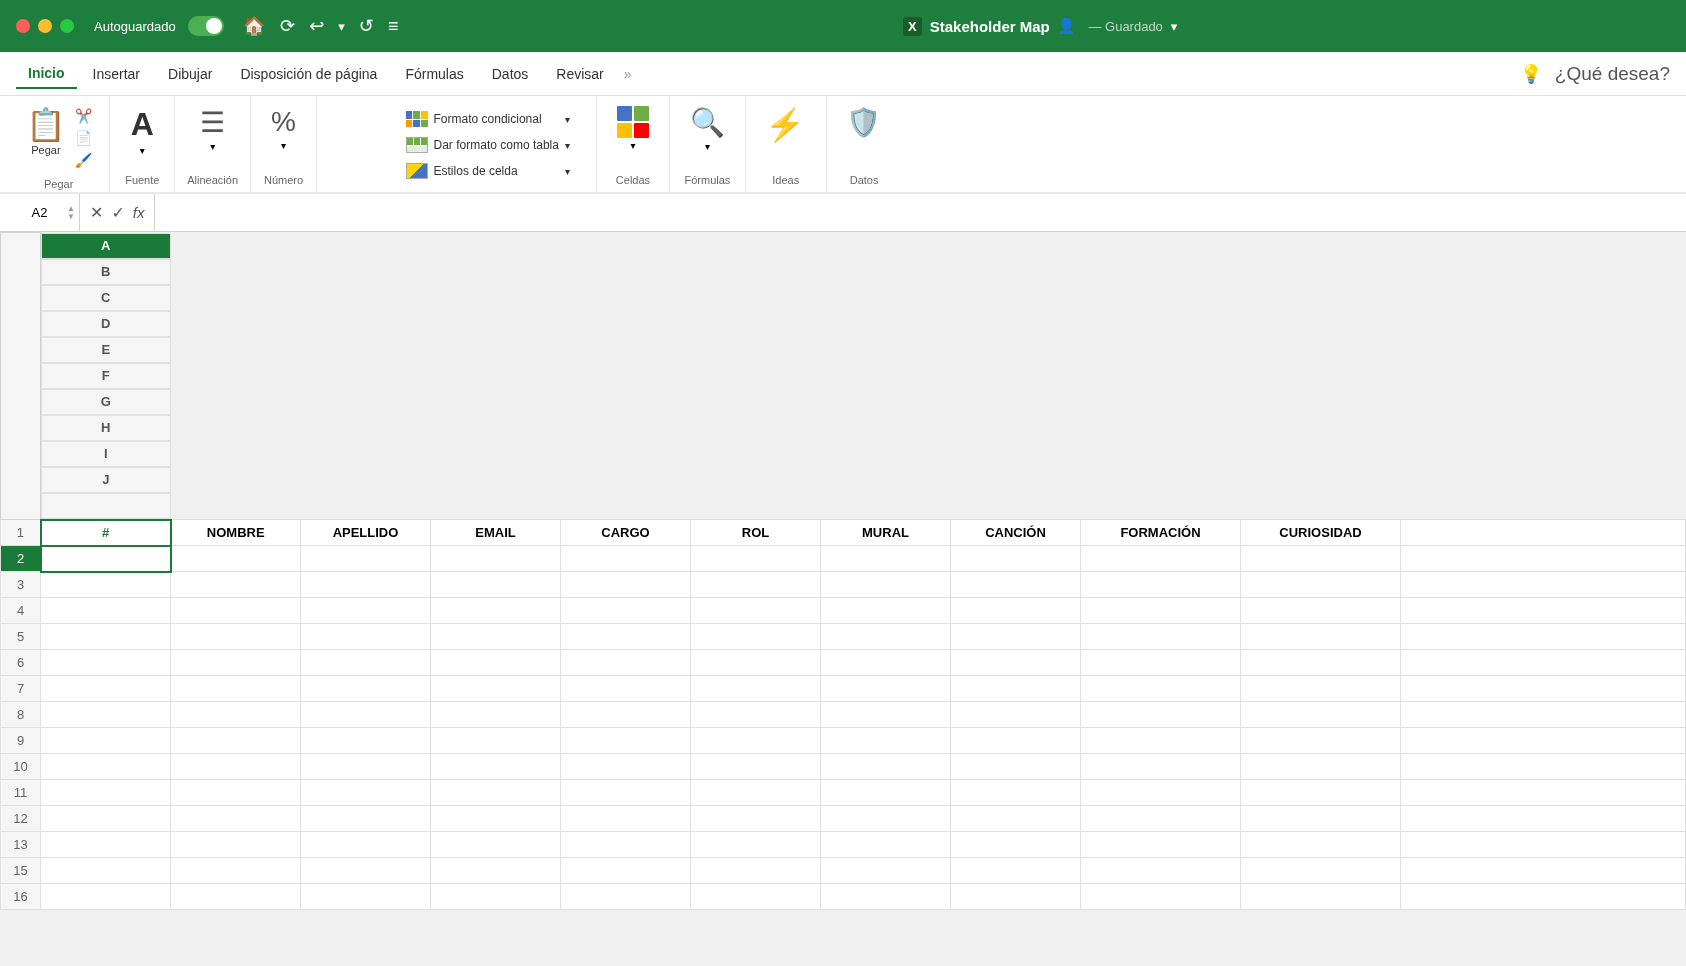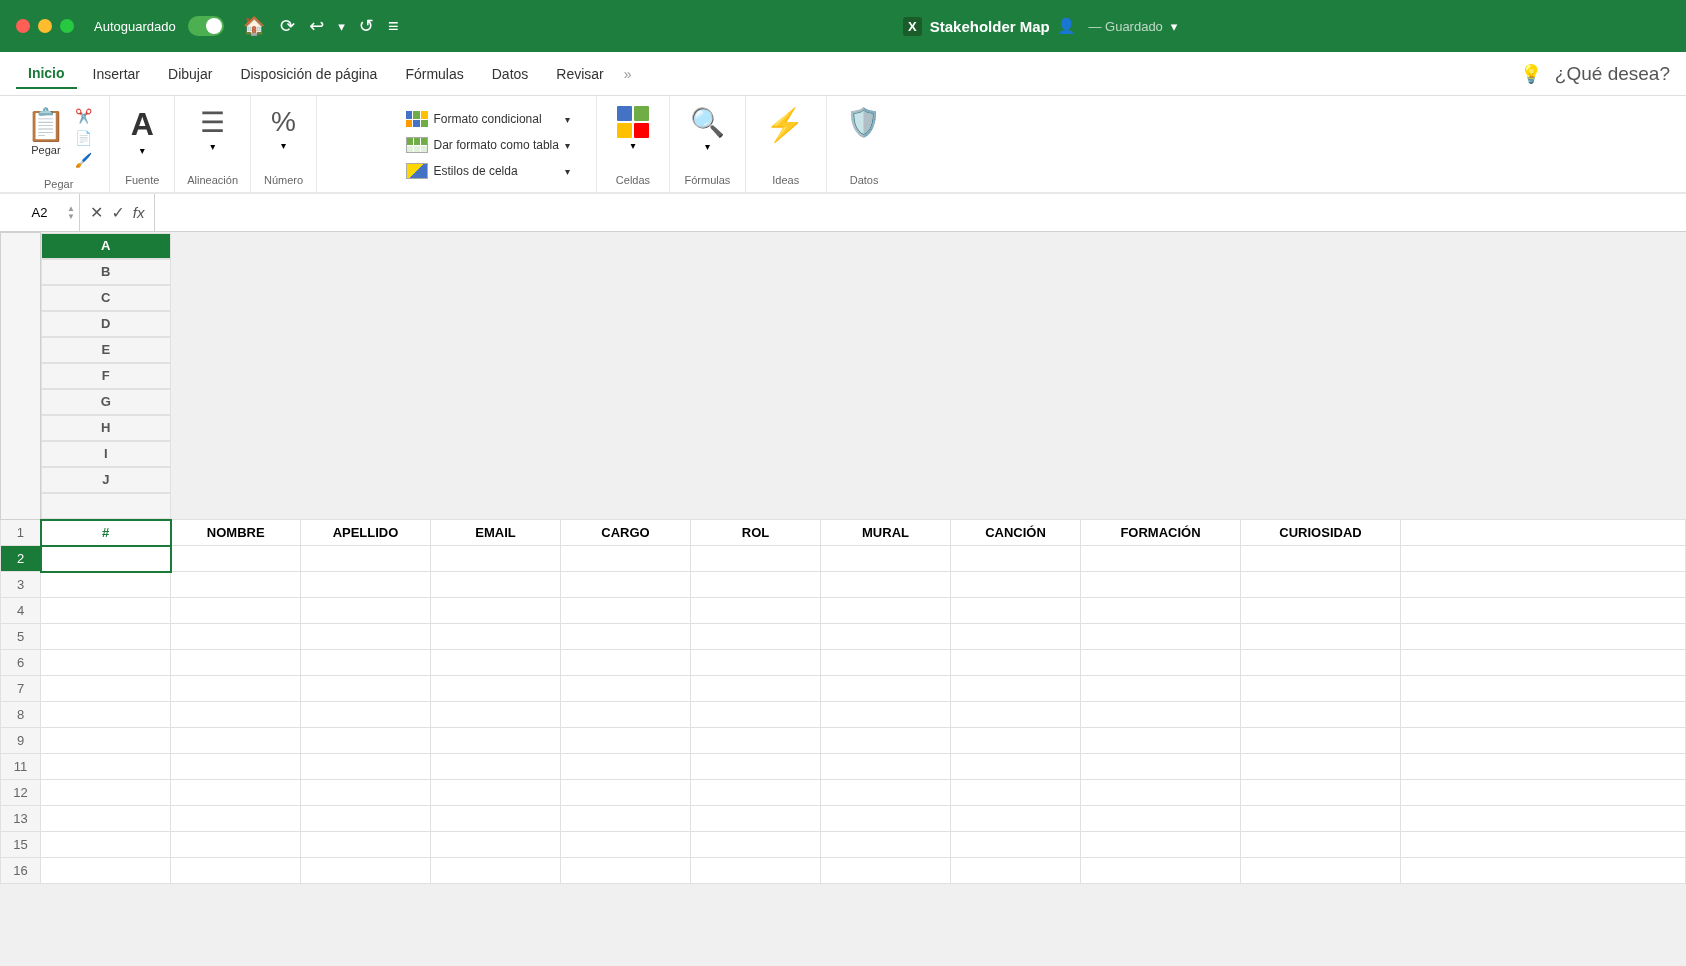--- a/index.html
+++ b/index.html
@@ -577,20 +577,34 @@
             <td class="data-cell"></td>
             <td class="data-cell"></td>
             <td class="data-cell"></td>
             <td class="data-cell"></td>
             <td class="data-cell"></td>
             <td class="data-cell"></td>
             <td class="data-cell"></td>
             <td class="data-cell"></td>
           </tr>
         <tr>
+            <td class="row-header">10</td>
+            <td class="data-cell"></td>
+            <td class="data-cell"></td>
+            <td class="data-cell"></td>
+            <td class="data-cell"></td>
+            <td class="data-cell"></td>
+            <td class="data-cell"></td>
+            <td class="data-cell"></td>
+            <td class="data-cell"></td>
+            <td class="data-cell"></td>
+            <td class="data-cell"></td>
+            <td class="data-cell"></td>
+          </tr>
+        <tr>
             <td class="row-header">11</td>
             <td class="data-cell"></td>
             <td class="data-cell"></td>
             <td class="data-cell"></td>
             <td class="data-cell"></td>
             <td class="data-cell"></td>
             <td class="data-cell"></td>
             <td class="data-cell"></td>
             <td class="data-cell"></td>
             <td class="data-cell"></td>

